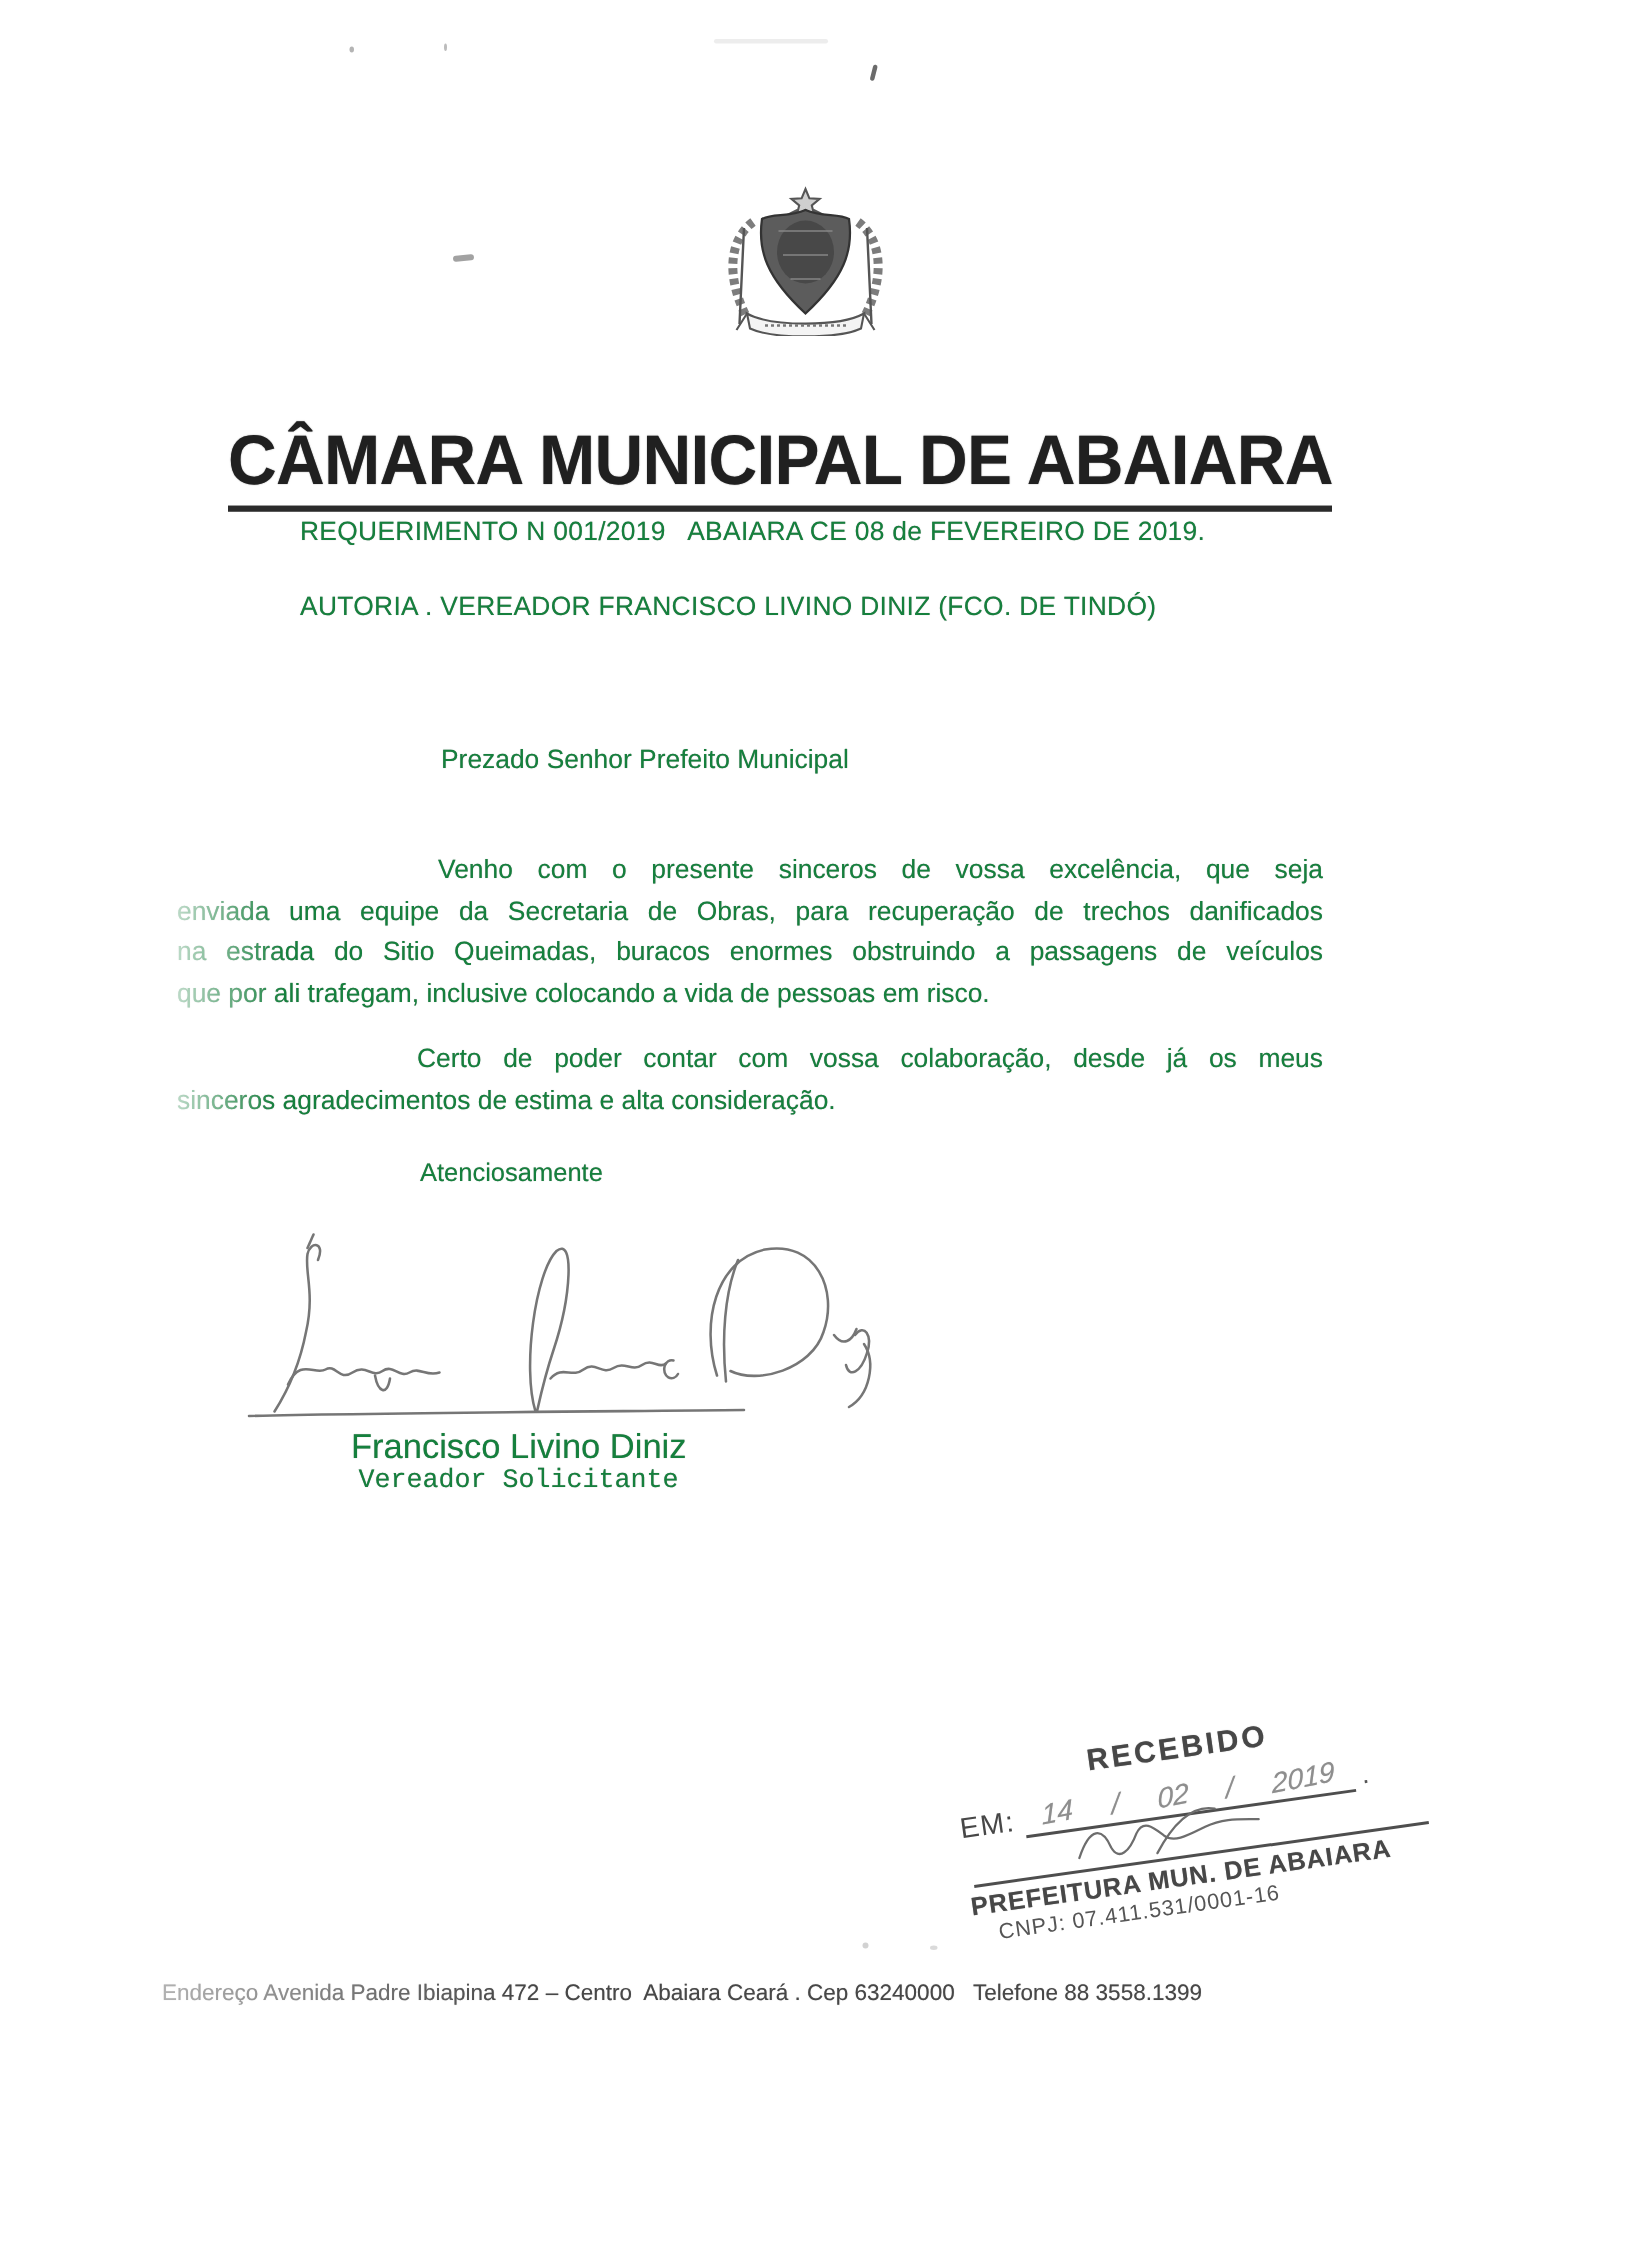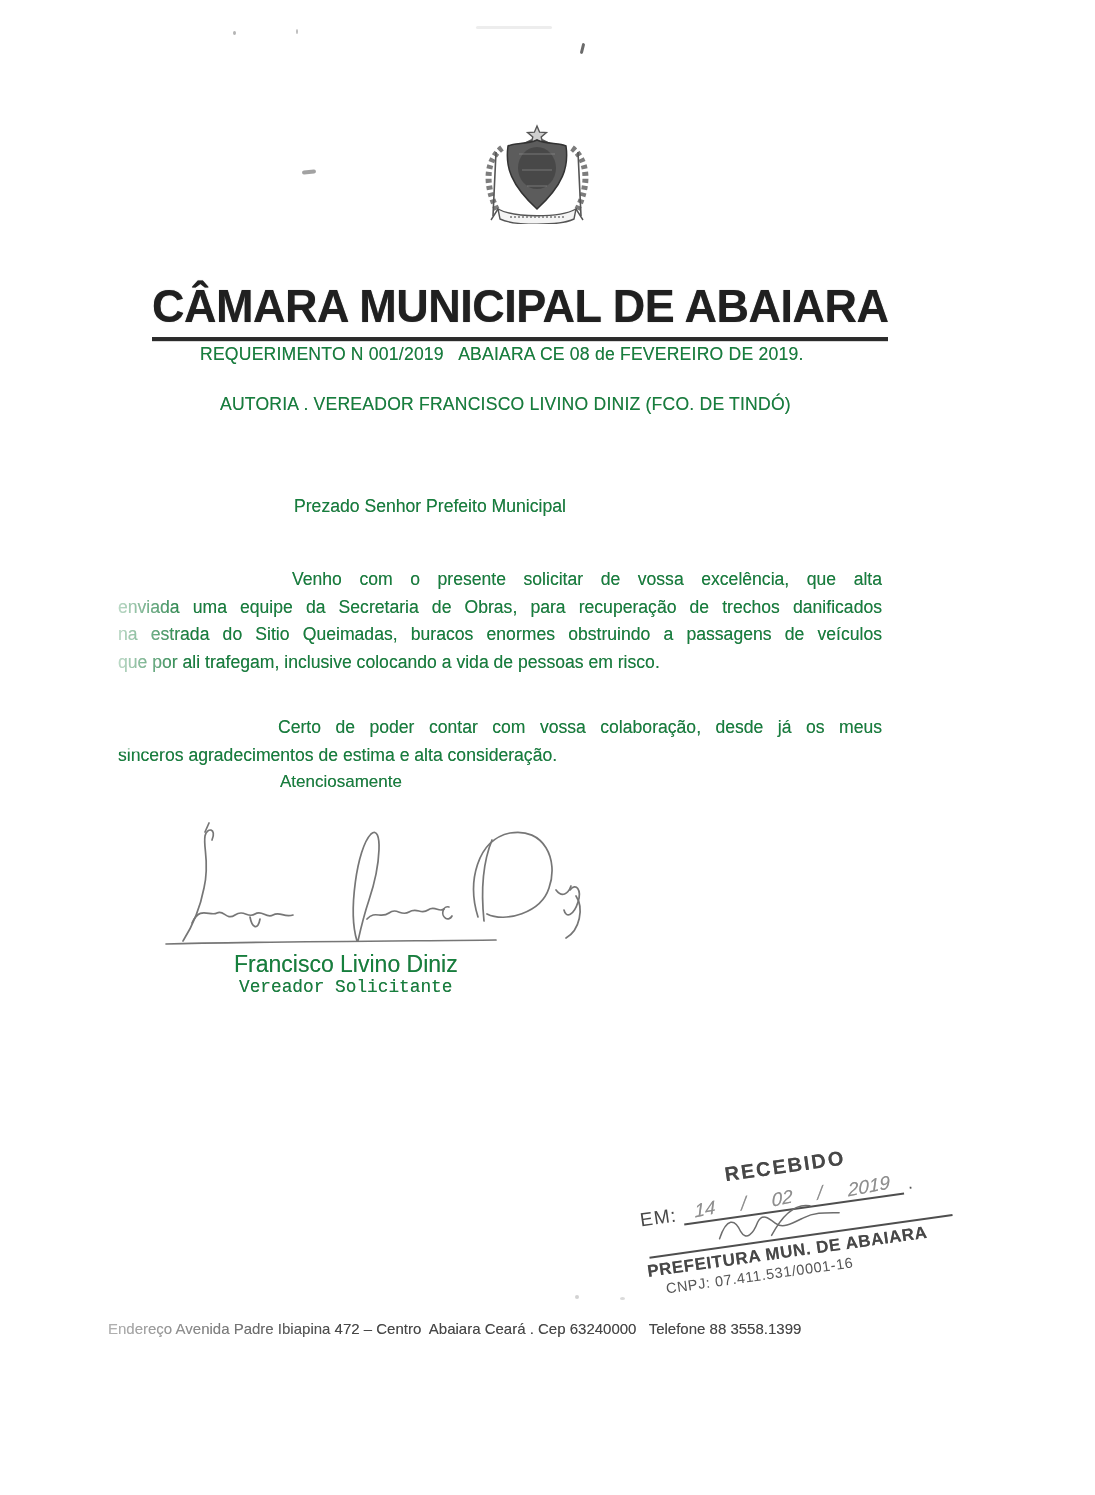--- a/index.html
+++ b/index.html
@@ -21,27 +21,27 @@
     display:inline-block;
     font-size:45px;font-weight:700;letter-spacing:-.5px;
     color:#202020;text-shadow:0 0 .8px rgba(25,25,25,.6);
     border-bottom:4px solid #2b2b2b;padding-bottom:3px;
     transform:scaleY(1.04);
   }
 
   
   .meta{font-size:17.6px;letter-spacing:.2px;white-space:pre;}
   #request-line{left:200px;top:344px;}
-  #author-line{left:200px;top:394px;margin-left:20px;}
+  #author-line{left:200px;top:394px;}
 
   
   #salutation{left:294px;top:496px;font-size:17.6px;}
   .para{width:764px;font-size:17.6px;line-height:27.5px;}
   #para1{left:118px;top:566px;}
-  #para2{left:118px;top:692px;margin-top:22px;}
+  #para2{left:118px;top:692px;}
   .jline{text-align:justify;text-align-last:justify;}
   .jline.first1{padding-left:174px;}
   .jline.first2{padding-left:160px;}
   .lline{text-align:left;}
   #closing{left:280px;top:772px;font-size:17px;}
 
   
   #signature-svg{left:160px;top:820px;width:430px;height:150px;}
   #signer-name{left:234px;top:951px;font-size:23px;}
   #signer-role{left:239px;top:977px;font-size:17.8px;font-family:Liberation Mono, monospace;}
@@ -111,21 +111,21 @@
 <div id="title" class="abs">
   <span>CÂMARA MUNICIPAL DE ABAIARA</span>
 </div>
 
 <div id="request-line" class="abs meta ink">REQUERIMENTO N 001/2019   ABAIARA CE 08 de FEVEREIRO DE 2019.</div>
 <div id="author-line" class="abs meta ink">AUTORIA . VEREADOR FRANCISCO LIVINO DINIZ (FCO. DE TINDÓ)</div>
 
 <div id="salutation" class="abs ink">Prezado Senhor Prefeito Municipal</div>
 
 <div id="para1" class="abs para ink">
-  <div class="jline first1">Venho com o presente solicitar de vossa excelência, que alta</div>
+  <div class="jline first1">Venho com o presente sinceros de vossa excelência, que seja</div>
   <div class="jline">enviada uma equipe da Secretaria de Obras, para recuperação de trechos danificados</div>
   <div class="jline">na estrada do Sitio Queimadas, buracos enormes obstruindo a passagens de veículos</div>
   <div class="lline">que por ali trafegam, inclusive colocando a vida de pessoas em risco.</div>
 </div>
 
 <div id="para2" class="abs para ink">
   <div class="jline first2">Certo de poder contar com vossa colaboração, desde já os meus</div>
   <div class="lline">sinceros agradecimentos de estima e alta consideração.</div>
 </div>
 

